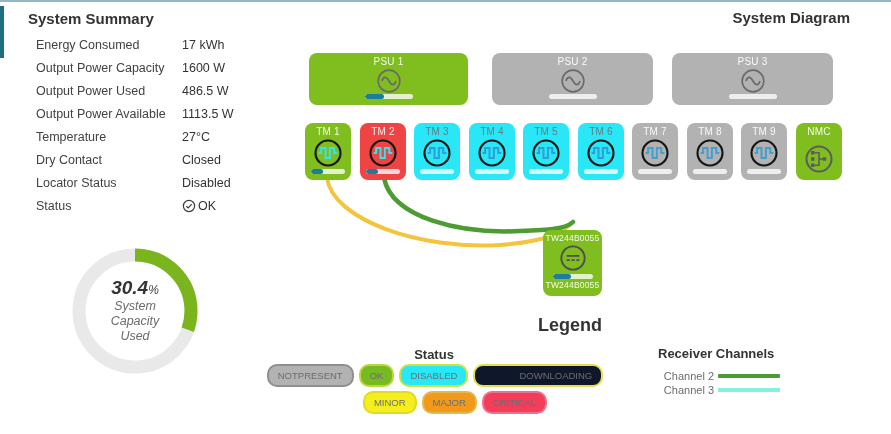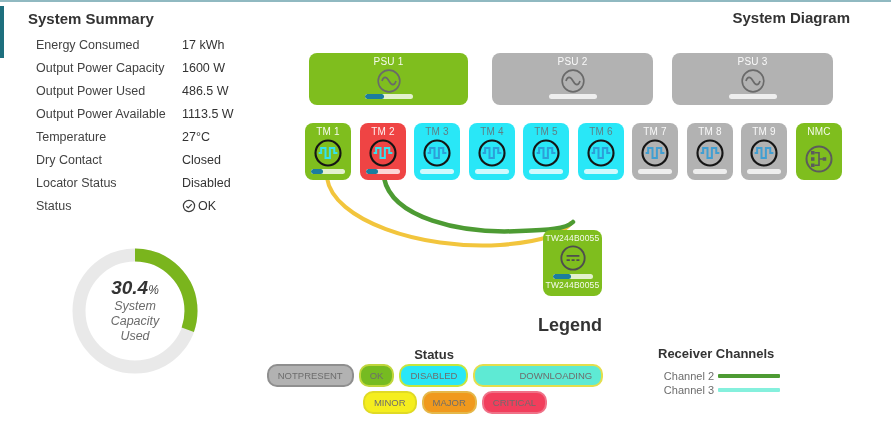--- a/index.html
+++ b/index.html
@@ -319,21 +319,21 @@
   <div class="legend-title">Legend</div>
   <div class="status-title">Status</div>
   <div class="pills">
     <div class="pill-row" id="pill-row1">
   <span class="pill" style="background: rgb(178, 178, 178); border-color: rgb(143, 143, 143);">NOTPRESENT</span>
 
   <span class="pill" style="background: rgb(118, 187, 33); border-color: rgb(192, 214, 60);">OK</span>
 
   <span class="pill" style="background: rgb(41, 231, 247); border-color: rgb(198, 229, 62);">DISABLED</span>
 
-  <span class="pill" style="background: #5eead4; border-color: rgb(227, 222, 77); padding-left: 44px;">DOWNLOADING</span>
+  <span class="pill" style="background: #0f172a; border-color: rgb(227, 222, 77); padding-left: 44px;">DOWNLOADING</span>
 </div>
     <div class="pill-row" id="pill-row2">
   <span class="pill" style="background: rgb(245, 238, 30); border-color: rgb(224, 218, 37); margin-left: 40px;">MINOR</span>
 
   <span class="pill" style="background: rgb(240, 153, 29); border-color: rgb(229, 184, 74);">MAJOR</span>
 
   <span class="pill" style="background: rgb(242, 62, 92); border-color: rgb(239, 114, 136);">CRITICAL</span>
 </div>
   </div>
   <div class="rc">

